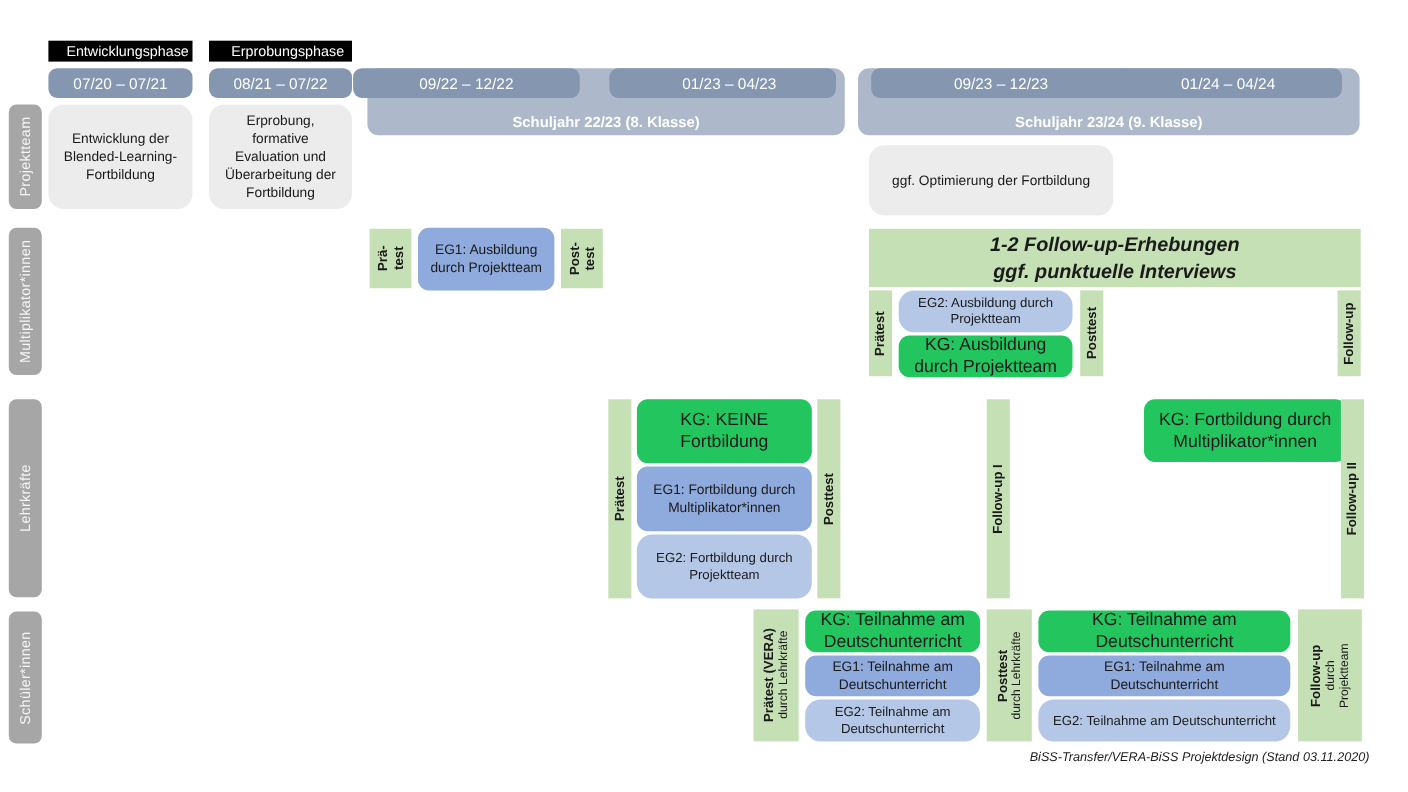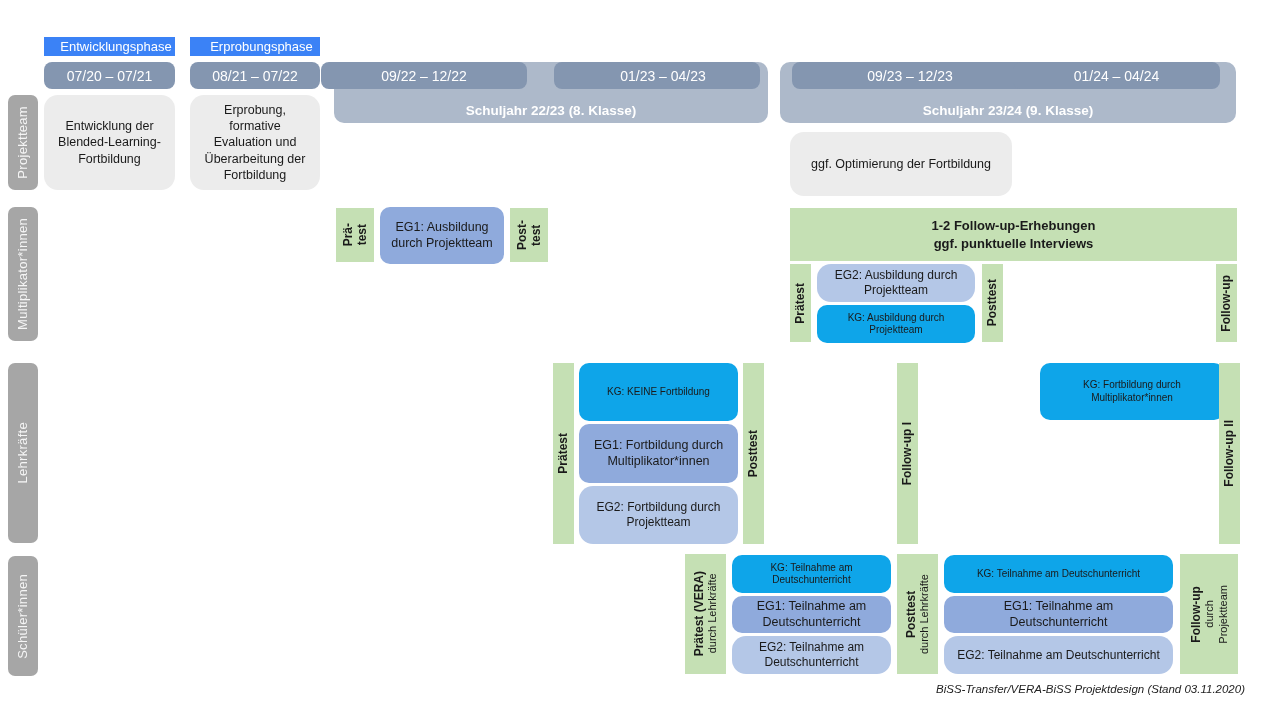--- a/index.html
+++ b/index.html
@@ -1,28 +1,28 @@
 <!DOCTYPE html>
 <html><head>
 <meta charset="utf-8">
 <style>
   html,body{margin:0;padding:0;background:#fff;}
   body{font-family:"Liberation Sans",sans-serif;color:#1a1a1a;}
   .stage{position:relative;width:1280px;height:720px;background:#fff;overflow:hidden;}
   .box{position:absolute;box-sizing:border-box;display:flex;align-items:center;justify-content:center;text-align:center;}
-  .phase{background:#3b82f6;color:#fff;font-size:13px;padding-left:13px;}
+  .phase{background:#000000;color:#fff;font-size:13px;padding-left:13px;}
   .datebar{background:#8496b0;color:#fff;font-size:14px;border-radius:8px;}
   .container-bar{background:#adb9ca;border-radius:10px;}
   .schuljahr-label{position:absolute;bottom:5px;left:0;right:0;color:#fff;font-weight:bold;font-size:13.5px;text-align:center;}
   .graybox{background:#ececec;border-radius:14px;font-size:12.5px;line-height:1.3;padding:4px 10px;}
-  .kgbox{background:#0ea5e9;border-radius:10px;font-size:10px;line-height:1.25;padding:2px 10px;}
+  .kgbox{background:#22c55e;border-radius:10px;font-size:16px;line-height:1.25;padding:2px 10px;}
   .eg1{background:#8faadc;border-radius:10px;font-size:12.5px;line-height:1.25;padding:2px 10px;}
   .eg2{background:#b4c7e7;border-radius:14px;font-size:12px;line-height:1.25;padding:2px 10px;}
   .green{background:#c5e0b4;}
-  .greenbig{font-weight:bold;font-size:13px;line-height:1.35;}
+  .greenbig{font-weight:bold;font-size:18px;line-height:1.35;font-style:italic;}
   .vwrap{writing-mode:vertical-rl;transform:rotate(180deg);text-align:center;line-height:1.2;}
   .vline{display:block;text-align:center;}
   .vbold{font-weight:bold;font-size:12px;}
   .vsub{font-weight:normal;font-size:11px;}
   .sidebar{background:#a6a6a6;border-radius:7px;}
   .sidebar .vwrap{color:#f5f5f5;font-size:13px;font-weight:normal;letter-spacing:0.3px;}
   .footer{position:absolute;top:683px;right:35px;font-size:11.5px;font-style:italic;color:#222;}
 </style>
 </head>
 <body>

